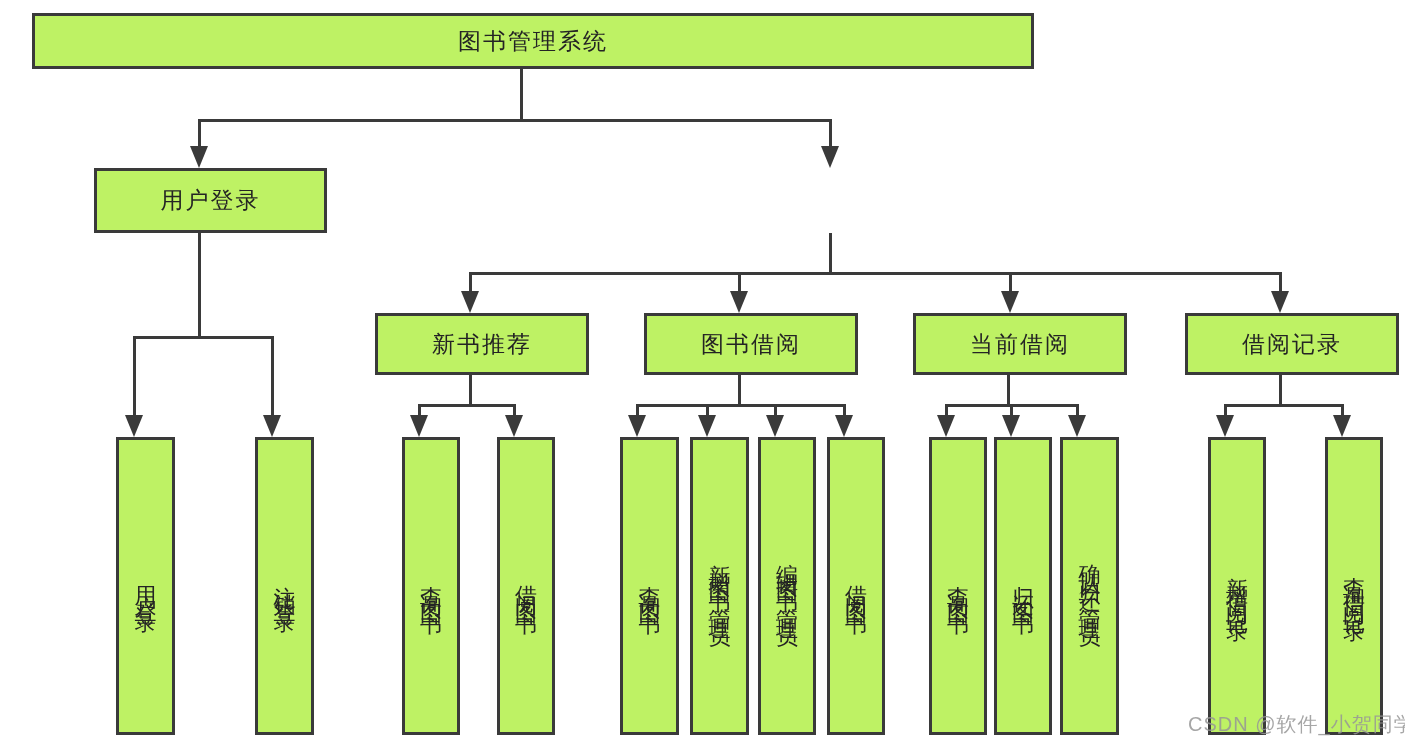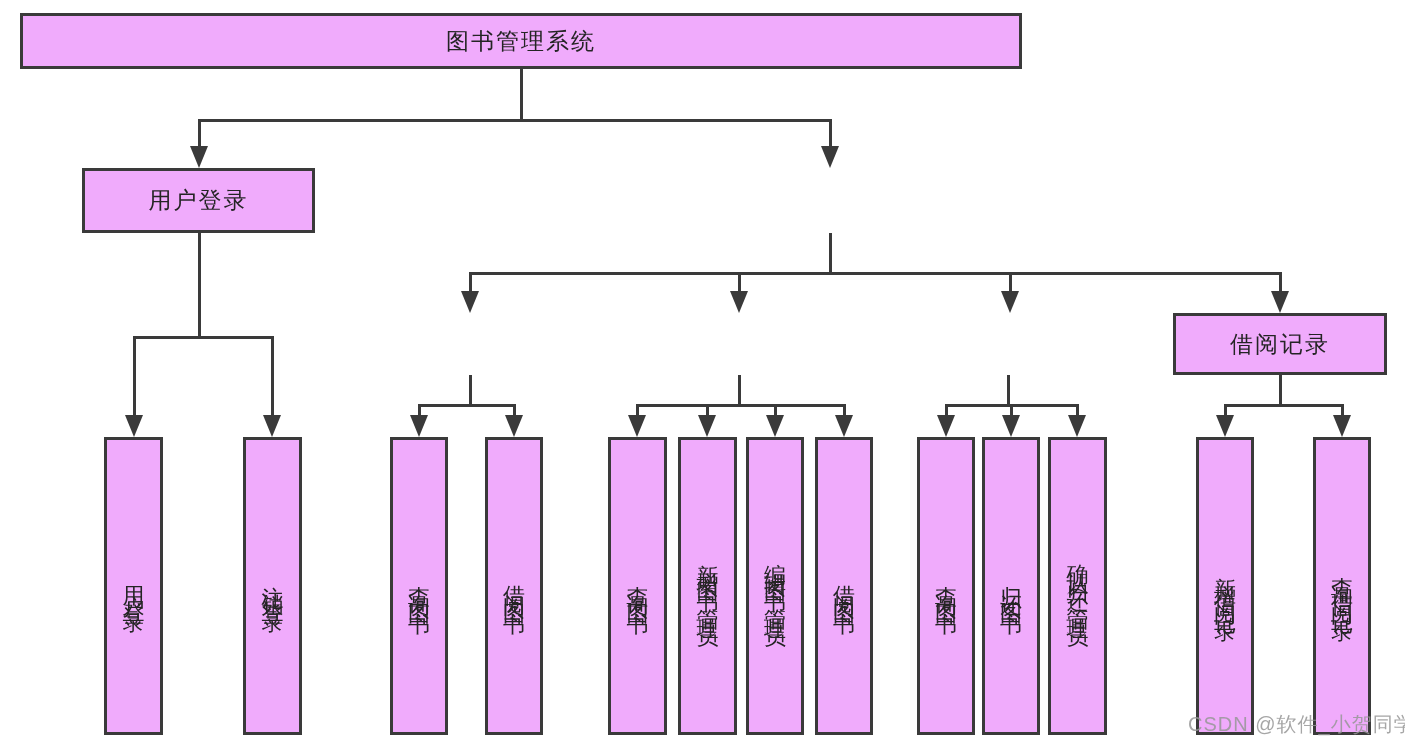--- a/index.html
+++ b/index.html
@@ -1,20 +1,20 @@
 <!DOCTYPE html>
 <html style="--line: #3a3a3a; --text: #242424; --bg: #ffffff;"><head>
 <meta charset="utf-8">
 <style>
   :root { --line:#3a3a3a; --text:#242424; --bg:#ffffff; }
   html,body{margin:0;padding:0;background:#fff;}
   .canvas{position:relative;width:1405px;height:747px;background:var(--bg);
           font-family:"Liberation Sans",sans-serif;overflow:hidden;}
-  .box{position:absolute;box-sizing:border-box;border:3px solid var(--line);background:#f0abfc;
-       display:flex;align-items:center;justify-content:center;color:var(--text);}
+  .box{position:absolute;box-sizing:border-box;border:3px solid var(--line);background:#bef264;
+       display:flex;align-items:center;justify-content:center;color:var(--text);margin-left:12px;}
   .hbox{font-size:23px;letter-spacing:2px;font-weight:400;}
   .vbox{writing-mode:vertical-rl;text-orientation:mixed;font-size:22px;letter-spacing:9px;
         padding:6px 0;font-weight:400;}
   .vl{position:absolute;width:3px;background:var(--line);}
   .hl{position:absolute;height:3px;background:var(--line);}
   .ar{position:absolute;width:0;height:0;border-left:9px solid transparent;
       border-right:9px solid transparent;border-top:22px solid var(--line);}
   .watermark{position:absolute;left:1188px;top:711px;color:rgba(150,150,150,0.85);
              font-size:20px;letter-spacing:1px;white-space:nowrap;z-index:5;}
 </style>
@@ -45,20 +45,23 @@
   <div class="hl" style="left:469px;top:272px;width:813px"></div>
   <div class="vl" style="left:469px;top:272px;height:21px"></div>
   <div class="ar" style="left:461px;top:291px"></div>
   <div class="vl" style="left:738px;top:272px;height:21px"></div>
   <div class="ar" style="left:730px;top:291px"></div>
   <div class="vl" style="left:1009px;top:272px;height:21px"></div>
   <div class="ar" style="left:1001px;top:291px"></div>
   <div class="vl" style="left:1279px;top:272px;height:21px"></div>
   <div class="ar" style="left:1271px;top:291px"></div>
 
+  <div class="box hbox" style="left:363px;top:313px;width:214px;height:62px">新书推荐</div>
+  <div class="box hbox" style="left:632px;top:313px;width:214px;height:62px">图书借阅</div>
+  <div class="box hbox" style="left:901px;top:313px;width:214px;height:62px">当前借阅</div>
   <div class="box hbox" style="left:1173px;top:313px;width:214px;height:62px">借阅记录</div>
 
   <div class="vl" style="left:469px;top:375px;height:31px"></div>
   <div class="hl" style="left:418px;top:404px;width:98px"></div>
   <div class="vl" style="left:418px;top:404px;height:13px"></div>
   <div class="ar" style="left:410px;top:415px"></div>
   <div class="vl" style="left:513px;top:404px;height:13px"></div>
   <div class="ar" style="left:505px;top:415px"></div>
 
   <div class="vl" style="left:738px;top:375px;height:31px"></div>

